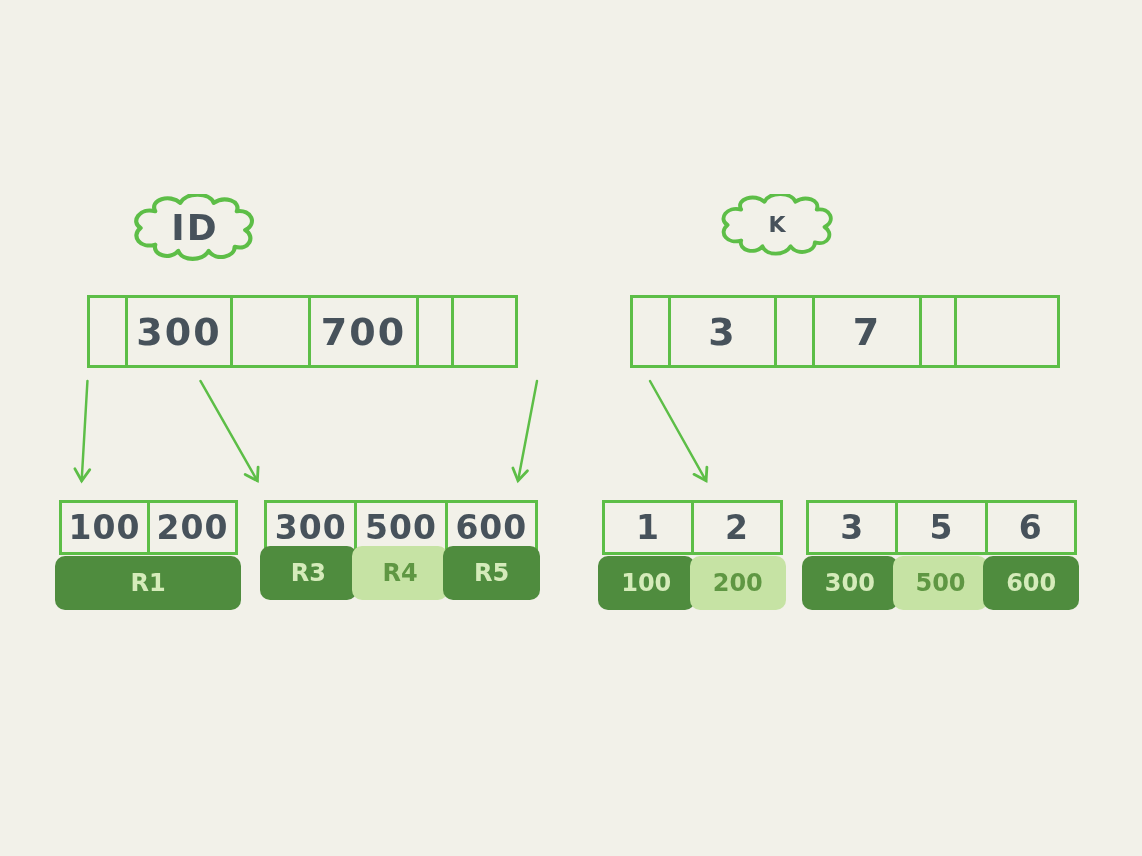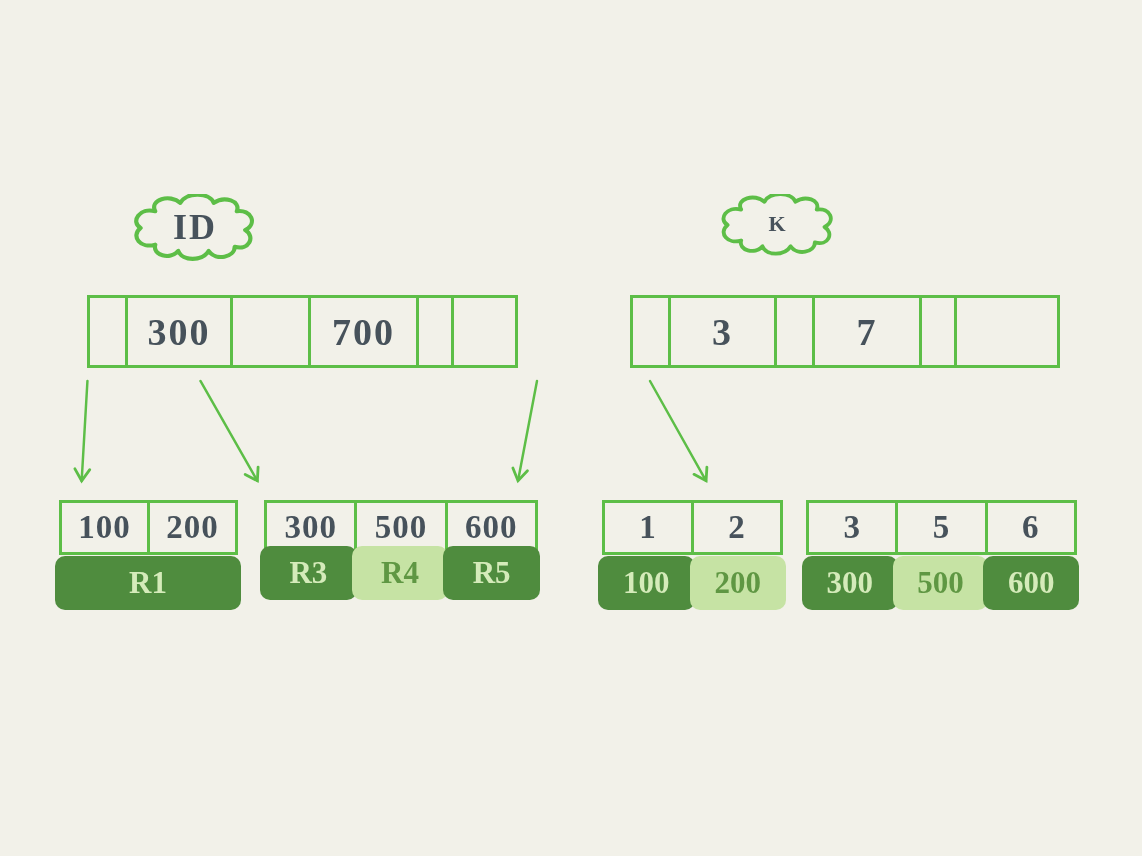--- a/index.html
+++ b/index.html
@@ -12,21 +12,21 @@
     --on-light:#5f9743;
   }
   *{margin:0;padding:0;box-sizing:border-box;}
   html,body{width:1142px;height:856px;}
   body{
     background:var(--bg);
     font-family:"DejaVu Sans", sans-serif;
     color:var(--ink);
     overflow:hidden;
   }
-  .canvas{position:relative;width:942px;height:856px;background:var(--bg);font-family:Liberation Serif, serif;}
+  .canvas{position:relative;width:942px;height:856px;background:var(--bg);}
 
   
   .cloud{position:absolute;display:flex;align-items:center;justify-content:center;}
   .cloud svg{position:absolute;inset:0;width:100%;height:100%;}
   .cloud-text{
     position:relative;z-index:1;font-weight:bold;color:var(--ink);
     letter-spacing:2px;transform:translateY(-2px);
   }
   .cloud-text.big{font-size:36px;}
   .cloud-text.small{font-size:22px;}
@@ -42,21 +42,21 @@
     font-weight:bold;color:var(--ink);
   }
   .cell:first-child{border-left:none;}
   .root-key{font-size:38px;letter-spacing:2px;}
   .leaf-key{font-size:33px;flex:1;letter-spacing:1px;}
 
   
   .rec-row{position:absolute;display:flex;align-items:stretch;}
   .rec{
     flex:1;display:flex;align-items:center;justify-content:center;
-    font-size:31px;font-weight:bold;border-radius:10px;
+    font-size:24px;font-weight:bold;border-radius:10px;
   }
   .rec + .rec{margin-left:-5px;}
   .rec.dark{background:var(--dark-fill);color:var(--on-dark);}
   .rec.light{background:var(--light-fill);color:var(--on-light);}
 
   
   .arrows{position:absolute;inset:0;width:100%;height:100%;pointer-events:none;}
   .arrow-line{stroke:var(--stroke);stroke-width:3;stroke-linecap:round;fill:none;}
   .ah-path{stroke:var(--stroke);fill:none;stroke-linecap:round;}
   .cloud-path{stroke:var(--stroke);fill:none;stroke-width:4;stroke-linejoin:round;}

